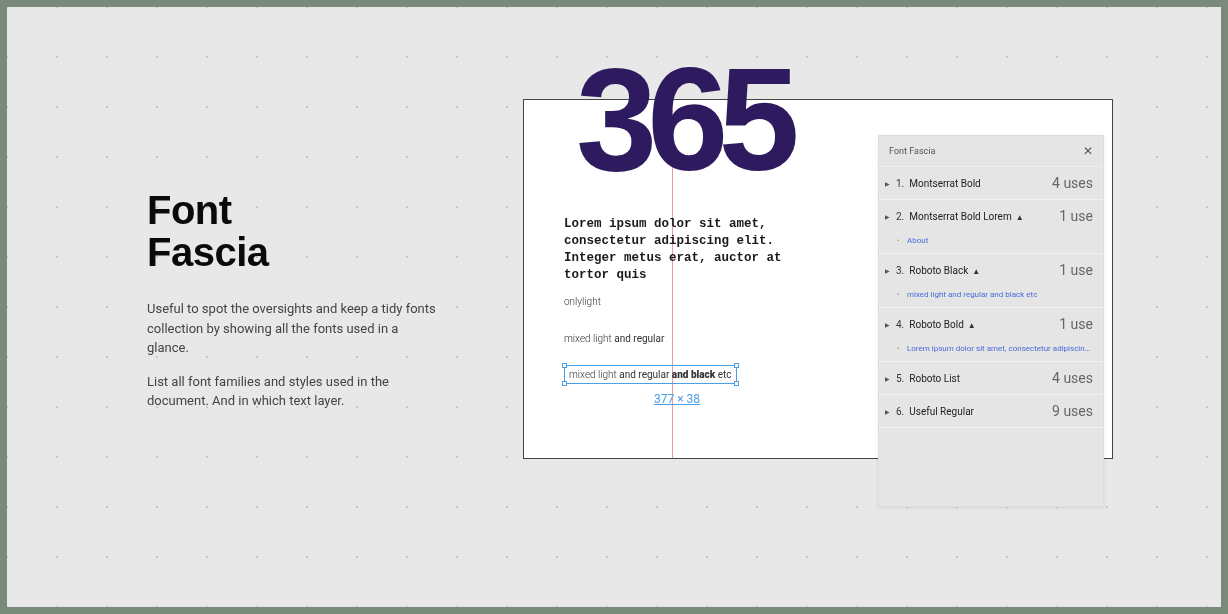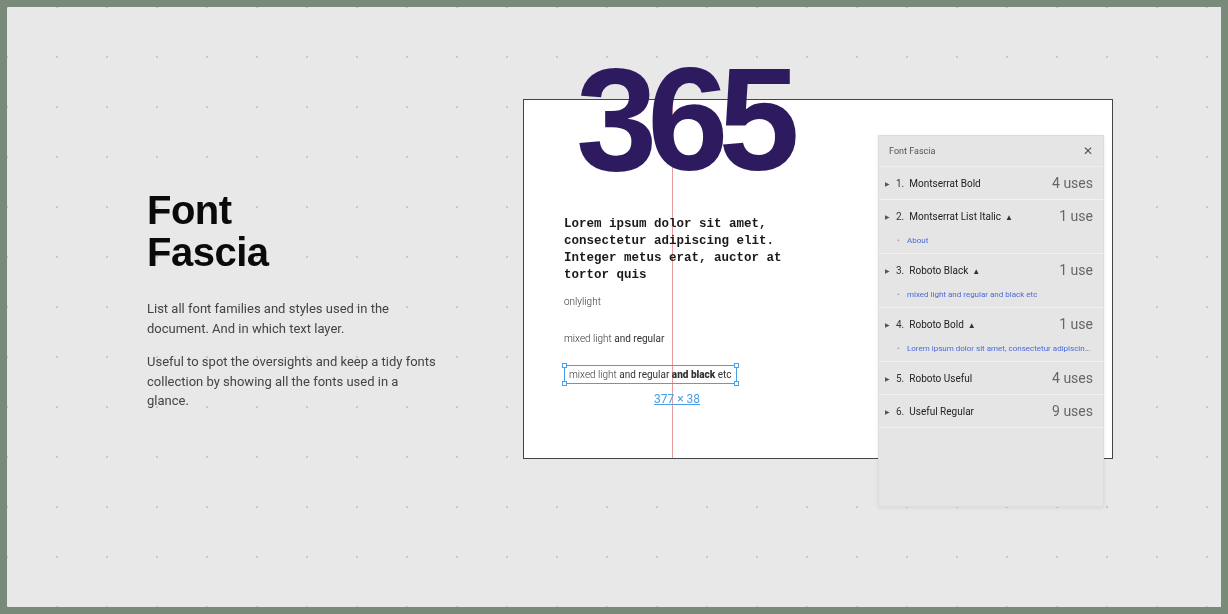--- a/index.html
+++ b/index.html
@@ -173,22 +173,22 @@
 <body>
 
 <div class="outer-frame">
   <div class="inner-frame">
 
     <div class="left-col">
       <div class="title">
         <div>Font</div>
         <div>Fascia</div>
       </div>
+      <p class="desc">Useful to spot the oversights and keep a tidy fonts collection by showing all the fonts used in a glance.</p>
       <p class="desc">List all font families and styles used in the document. And in which text layer.</p>
-      <p class="desc">Useful to spot the oversights and keep a tidy fonts collection by showing all the fonts used in a glance.</p>
     </div>
 
     <div class="canvas-wrap">
       <div class="guide"></div>
       <div class="big-num">365</div>
       <div class="body-text">Lorem ipsum dolor sit amet, consectetur adipiscing elit. Integer metus erat, auctor at tortor quis</div>
 
       <div class="sample s1">onlylight</div>
       <div class="sample s2">
         <span>mixed light </span><span class="reg">and regular</span>
@@ -212,21 +212,21 @@
         <div class="font-row">
           <span class="tri">▶</span>
           <span class="idx">1.</span>
           <span class="fname">Montserrat Bold</span>
           <span class="uses">4 uses</span>
         </div>
 
         <div class="font-row" style="border-bottom:none">
           <span class="tri">▶</span>
           <span class="idx">2.</span>
-          <span class="fname"><span>Montserrat List Italic</span><span class="warn">▲</span></span>
+          <span class="fname"><span>Montserrat Bold Lorem</span><span class="warn">▲</span></span>
           <span class="uses">1 use</span>
         </div>
         <div class="sub-row">About</div>
 
         <div class="font-row" style="border-bottom:none">
           <span class="tri">▶</span>
           <span class="idx">3.</span>
           <span class="fname"><span>Roboto Black</span><span class="warn">▲</span></span>
           <span class="uses">1 use</span>
         </div>
@@ -236,21 +236,21 @@
           <span class="tri">▶</span>
           <span class="idx">4.</span>
           <span class="fname"><span>Roboto Bold</span><span class="warn">▲</span></span>
           <span class="uses">1 use</span>
         </div>
         <div class="sub-row" style="white-space:nowrap;overflow:hidden;text-overflow:ellipsis">Lorem ipsum dolor sit amet, consectetur adipiscing elit. Integer ...</div>
 
         <div class="font-row">
           <span class="tri">▶</span>
           <span class="idx">5.</span>
-          <span class="fname">Roboto Useful</span>
+          <span class="fname">Roboto List</span>
           <span class="uses">4 uses</span>
         </div>
 
         <div class="font-row">
           <span class="tri">▶</span>
           <span class="idx">6.</span>
           <span class="fname">Useful Regular</span>
           <span class="uses">9 uses</span>
         </div>
       </div>

